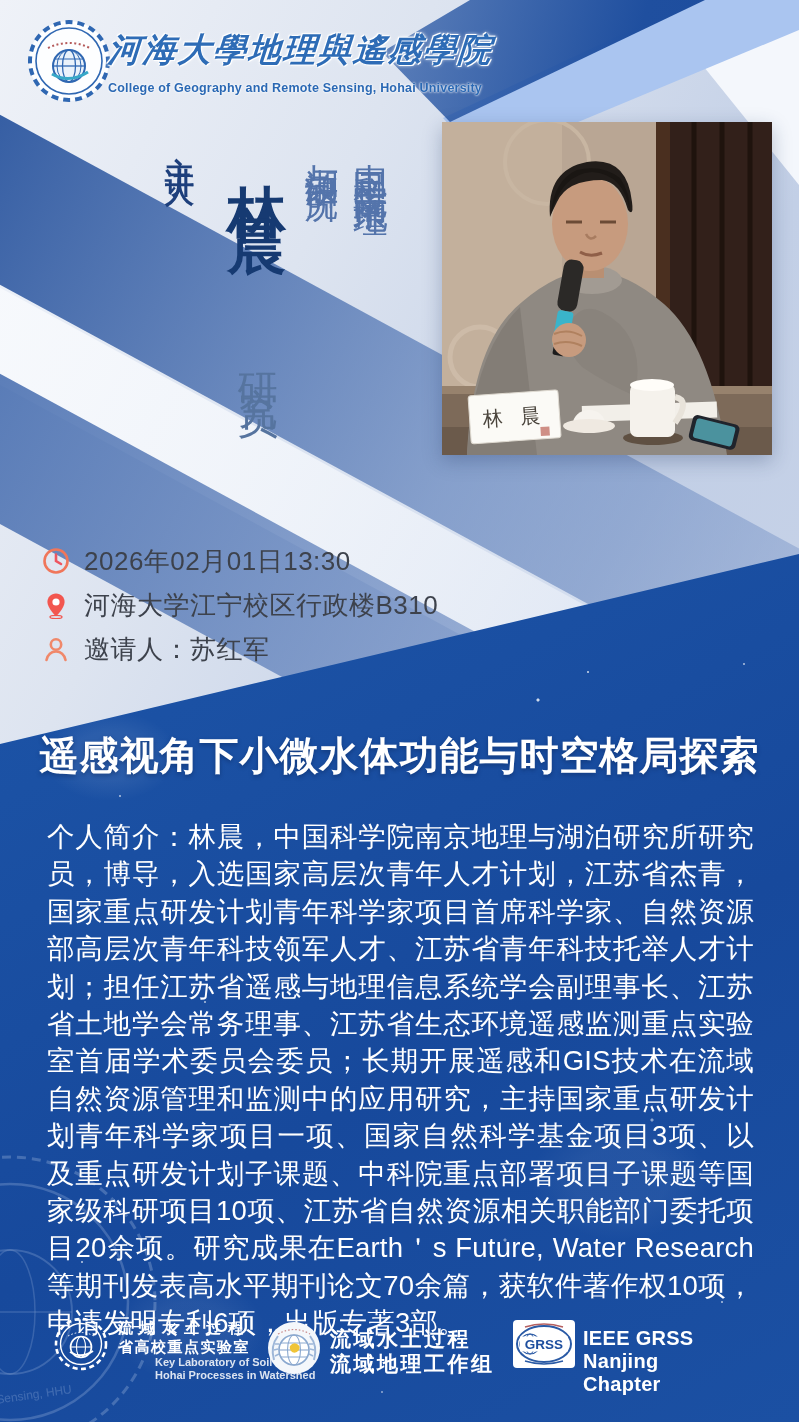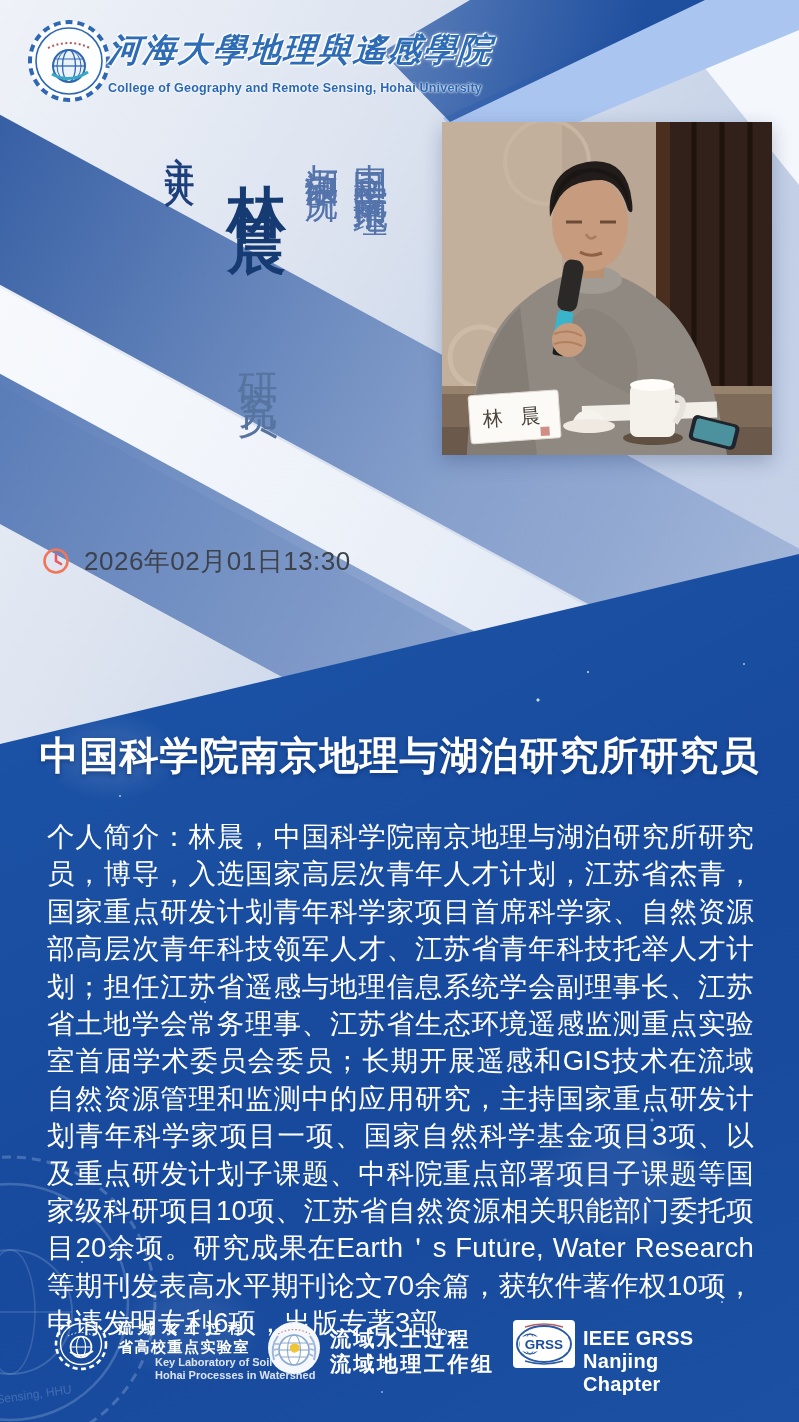--- a/index.html
+++ b/index.html
@@ -210,23 +210,38 @@
   </svg>
 
   <div class="events">
     <div class="event-row">
       <svg width="28" height="28" viewBox="0 0 28 28">
         <circle cx="14" cy="14" r="11.5" fill="none" stroke="#f0765a" stroke-width="2.6"></circle>
         <path d="M14 7.5 V14 L19 17" fill="none" stroke="#ee5560" stroke-width="2.6" stroke-linecap="round"></path>
       </svg>
       <span>2026年02月01日13:30</span>
     </div>
-  </div>
-
-  <div class="talk-title">中国科学院南京地理与湖泊研究所研究员</div>
+    <div class="event-row">
+      <svg width="28" height="28" viewBox="0 0 28 28">
+        <path d="M14 2.5 c-5 0 -8.6 3.8 -8.6 8.5 c0 6 8.6 14.5 8.6 14.5 s8.6 -8.5 8.6 -14.5 c0 -4.7 -3.6 -8.5 -8.6 -8.5 z" fill="#f2564f"></path>
+        <circle cx="14" cy="11" r="3.6" fill="#ffffff"></circle>
+        <ellipse cx="14" cy="26" rx="6" ry="1.6" fill="none" stroke="#f2564f" stroke-width="1.4"></ellipse>
+      </svg>
+      <span>河海大学江宁校区行政楼B310</span>
+    </div>
+    <div class="event-row">
+      <svg width="28" height="28" viewBox="0 0 28 28">
+        <circle cx="14" cy="9.5" r="5.2" fill="none" stroke="#f0886a" stroke-width="2.6"></circle>
+        <path d="M4.5 25 q2 -8.5 9.5 -8.5 q7.5 0 9.5 8.5" fill="none" stroke="#f0886a" stroke-width="2.6" stroke-linecap="round"></path>
+      </svg>
+      <span>邀请人：苏红军</span>
+    </div>
+  </div>
+
+  <div class="talk-title">遥感视角下小微水体功能与时空格局探索</div>
 
   <p class="bio"><b>个人简介：</b><span>林晨，中国科学院南京地理与湖泊研究所研究员，博导，入选国家高层次青年人才计划，江苏省杰青，国家重点研发计划青年科学家项目首席科学家、自然资源部高层次青年科技领军人才、江苏省青年科技托举人才计划；担任江苏省遥感与地理信息系统学会副理事长、江苏省土地学会常务理事、江苏省生态环境遥感监测重点实验室首届学术委员会委员；长期开展遥感和GIS技术在流域自然资源管理和监测中的应用研究，主持国家重点研发计划青年科学家项目一项、国家自然科学基金项目3项、以及重点研发计划子课题、中科院重点部署项目子课题等国家级科研项目10项、江苏省自然资源相关职能部门委托项目20余项。研究成果在Earth＇s Future, Water Research等期刊发表高水平期刊论文70余篇，获软件著作权10项，申请发明专利6项，出版专著3部。</span></p>
 
   <svg class="footer-item lab-seal" width="54" height="54" viewBox="0 0 54 54">
     <circle cx="27" cy="27" r="25" fill="none" stroke="#ffffff" stroke-width="2.6" stroke-dasharray="5 3.5"></circle>
     <circle cx="27" cy="27" r="20.5" fill="none" stroke="#ffffff" stroke-width="1.4"></circle>
     <circle cx="27" cy="30" r="10.5" fill="none" stroke="#ffffff" stroke-width="1.6"></circle>
     <ellipse cx="27" cy="30" rx="4.5" ry="10.5" fill="none" stroke="#ffffff" stroke-width="1.1"></ellipse>
     <line x1="16.5" y1="30" x2="37.5" y2="30" stroke="#ffffff" stroke-width="1.1"></line>
     <path d="M16 35 q11 7 23 -1" fill="none" stroke="#ffffff" stroke-width="2"></path>

